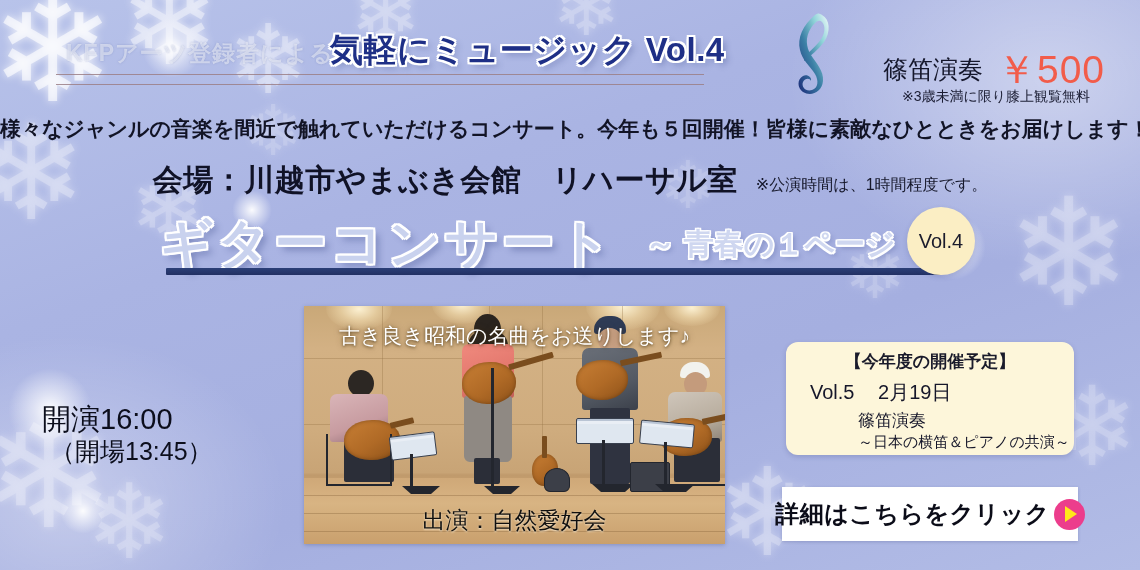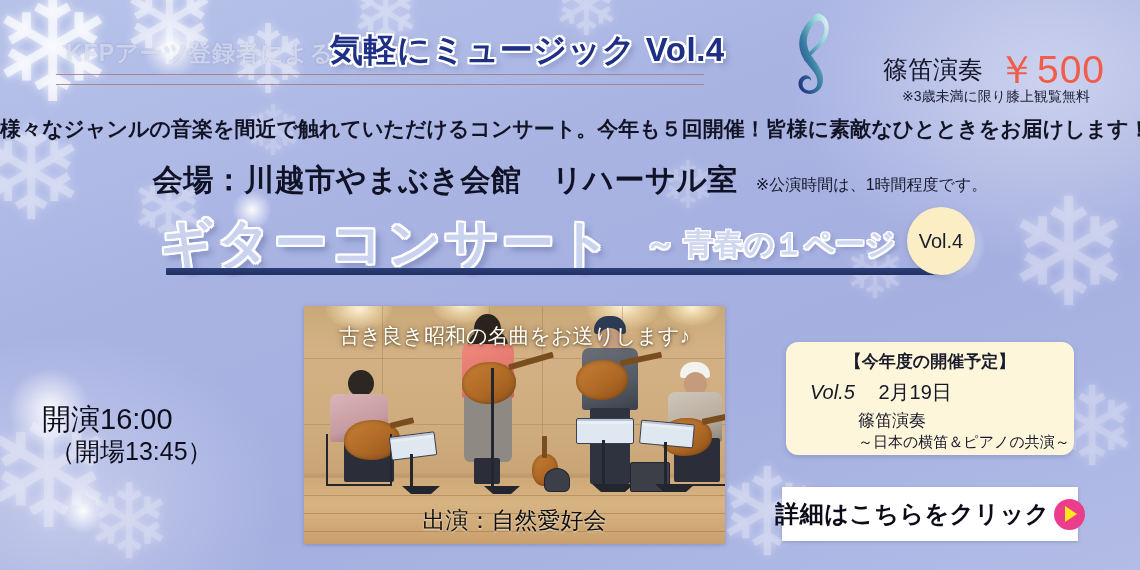--- a/index.html
+++ b/index.html
@@ -413,21 +413,21 @@
     color: #1a1b2b;
     white-space: nowrap;
   }
   .sched-row {
     margin-top: 6px;
     padding-left: 24px;
     font-size: 20px;
     color: #16172a;
     white-space: nowrap;
   }
-  .sched-vol { margin-right: 18px; font-style: italic; }
+  .sched-vol { margin-right: 18px; }
   .sched-act {
     margin-top: 3px;
     padding-left: 72px;
     font-size: 17px;
     color: #16172a;
     white-space: nowrap;
   }
   .sched-act2 {
     margin-top: 1px;
     padding-left: 72px;

